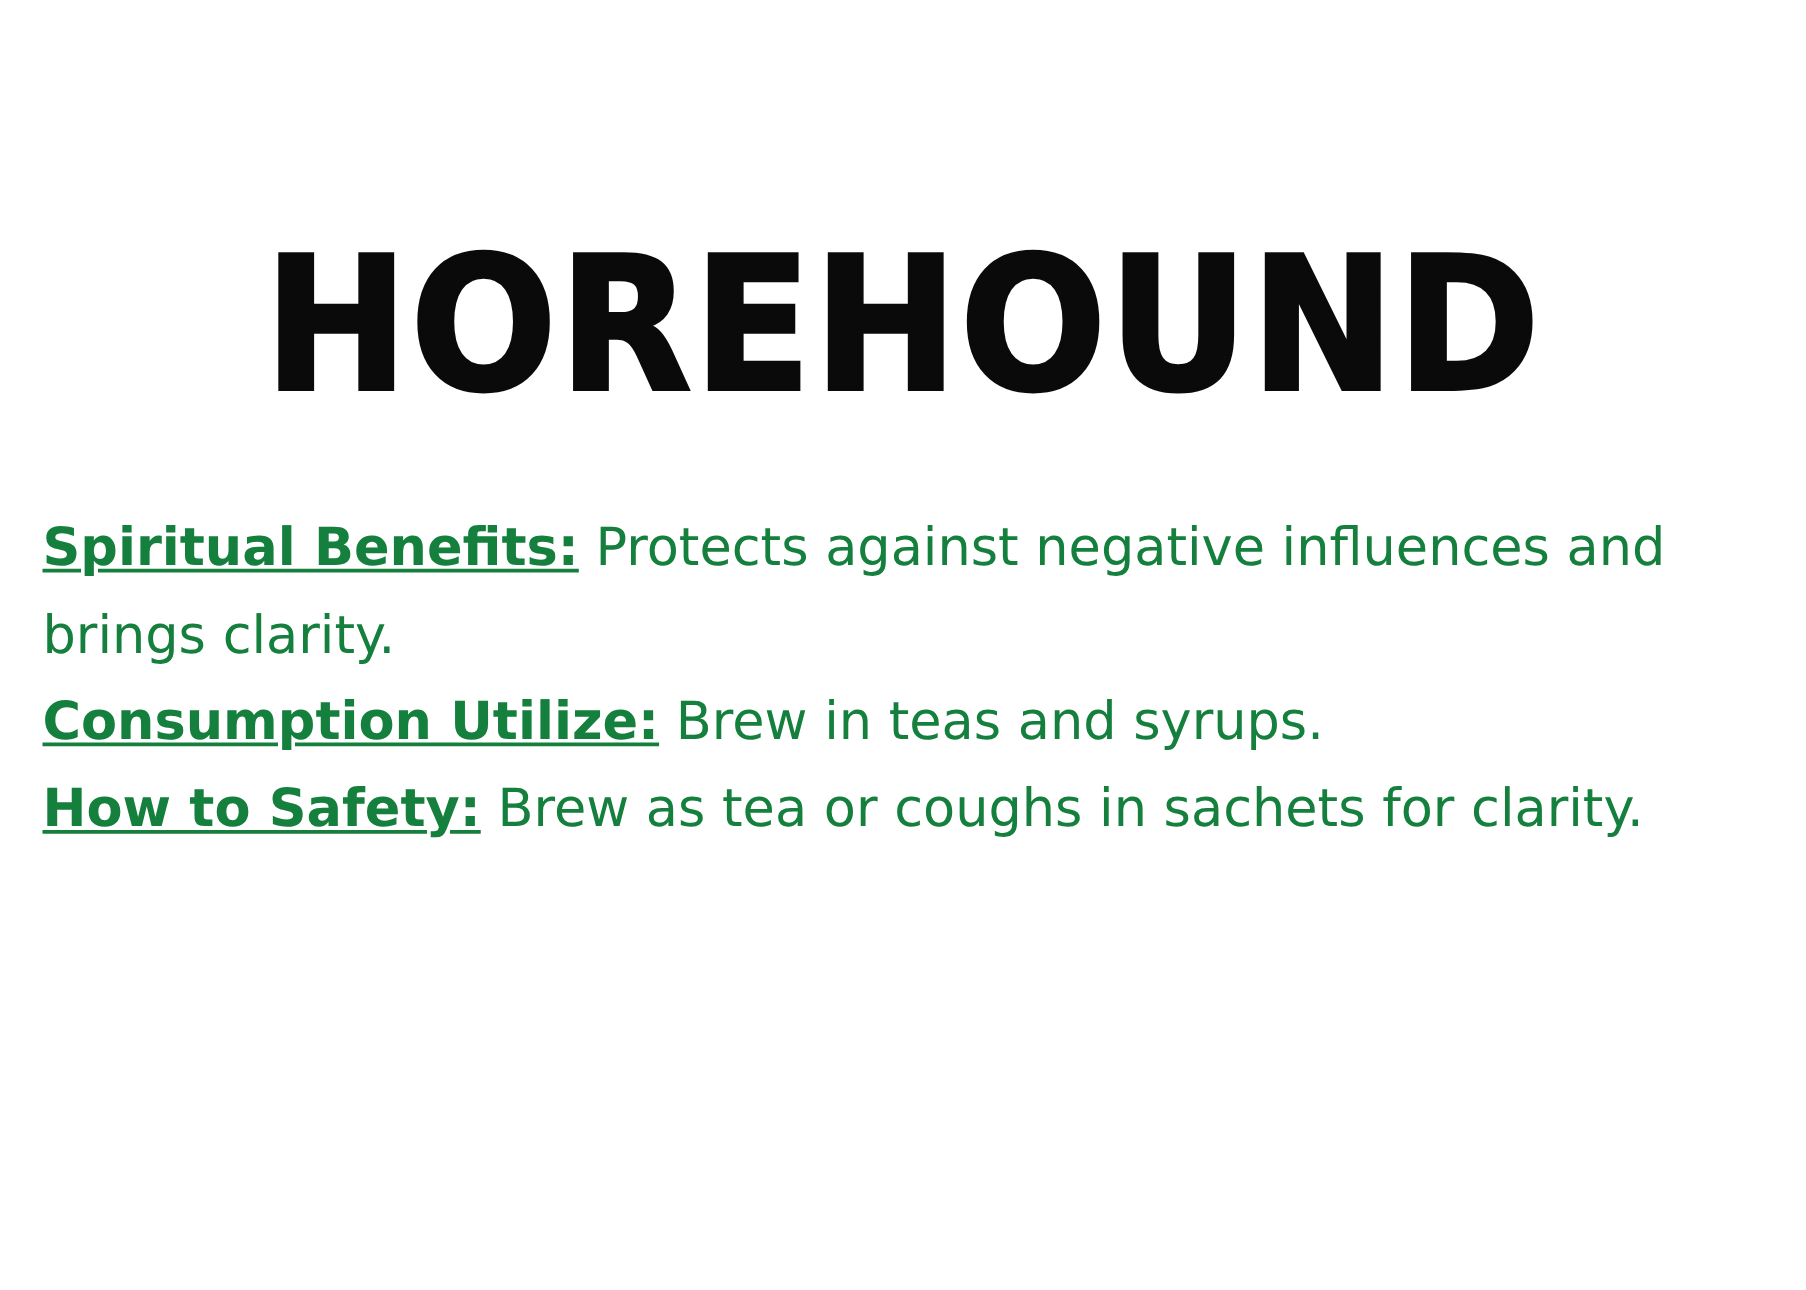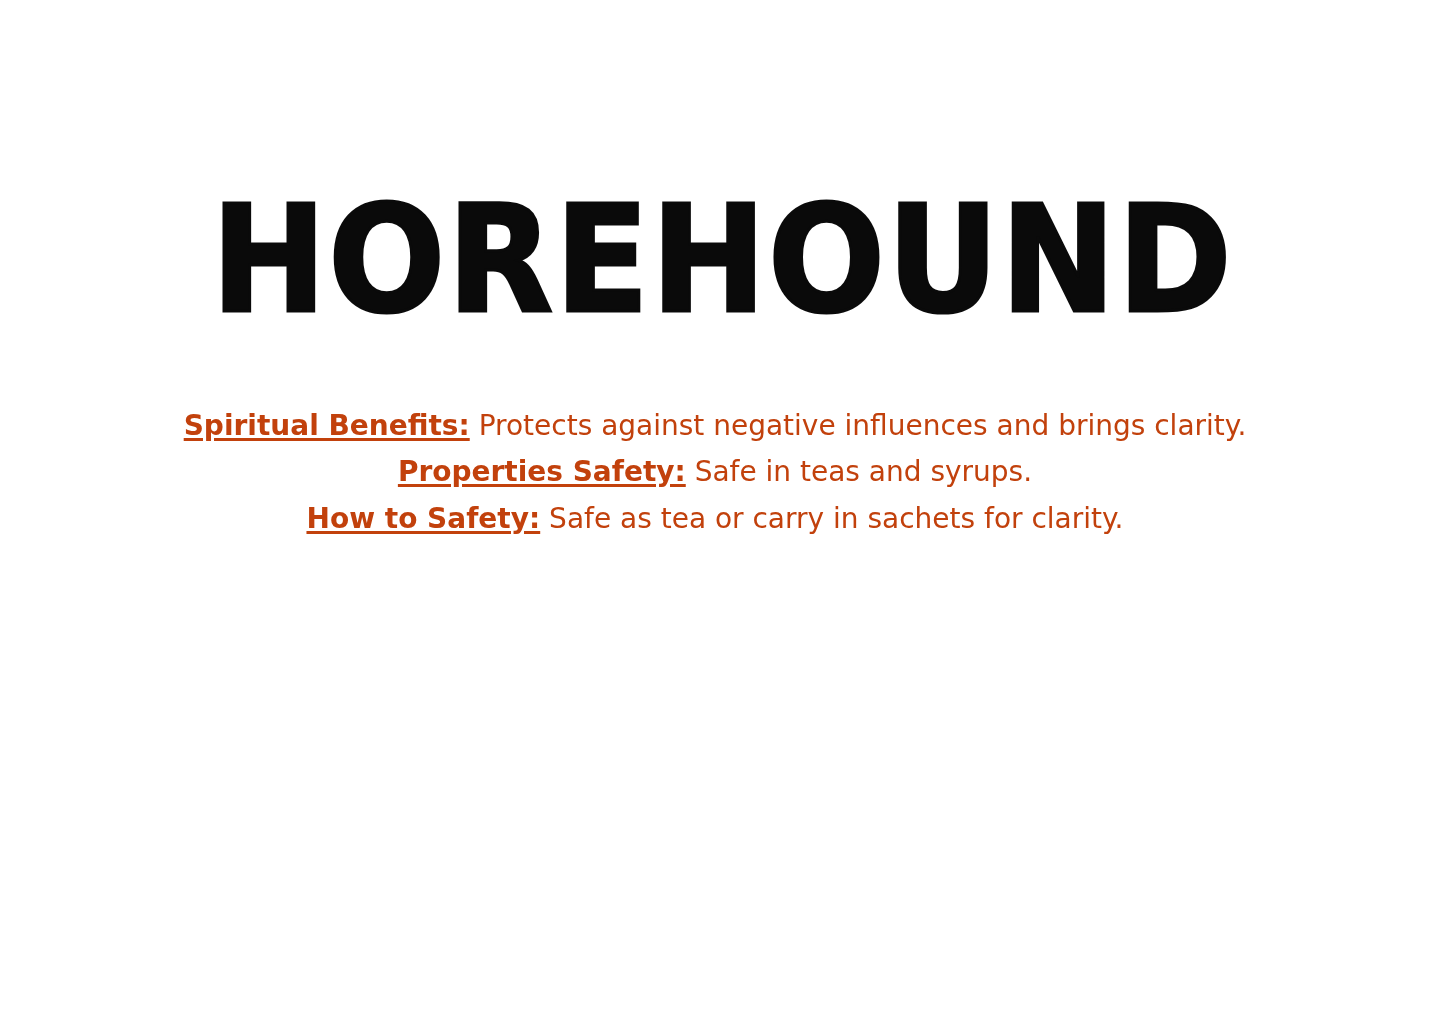--- a/index.html
+++ b/index.html
@@ -38,25 +38,24 @@
     transform-origin: center top;
     text-transform: uppercase;
     -webkit-text-stroke: 3px #0a0a0a;
   }
   .body-block {
     position: absolute;
     top: 364px;
     left: 34px;
     width: 1362px;
     font-family: "DejaVu Sans", sans-serif;
-    font-size: 28px;
+    font-size: 42px;
     line-height: 1.66;
-    color: #c2410c;
+    color: #15803d;
     font-weight: 400;
-    text-align: center;
   }
   .entry {
     margin: 0;
     padding: 0;
   }
   .label {
     font-weight: 700;
     text-decoration: underline;
     text-underline-offset: 3px;
     text-decoration-thickness: 3px;
@@ -71,22 +70,22 @@
 <div class="page">
 
   <h1 class="title">HOREHOUND</h1>
 
   <div class="body-block">
     <p class="entry">
       <span class="label">Spiritual Benefits:</span>
       <span class="value">Protects against negative influences and brings clarity.</span>
     </p>
     <p class="entry">
-      <span class="label">Properties Safety:</span>
-      <span class="value">Safe in teas and syrups.</span>
+      <span class="label">Consumption Utilize:</span>
+      <span class="value">Brew in teas and syrups.</span>
     </p>
     <p class="entry">
       <span class="label">How to Safety:</span>
-      <span class="value">Safe as tea or carry in sachets for clarity.</span>
+      <span class="value">Brew as tea or coughs in sachets for clarity.</span>
     </p>
   </div>
 
 </div>
 
 </body></html>

